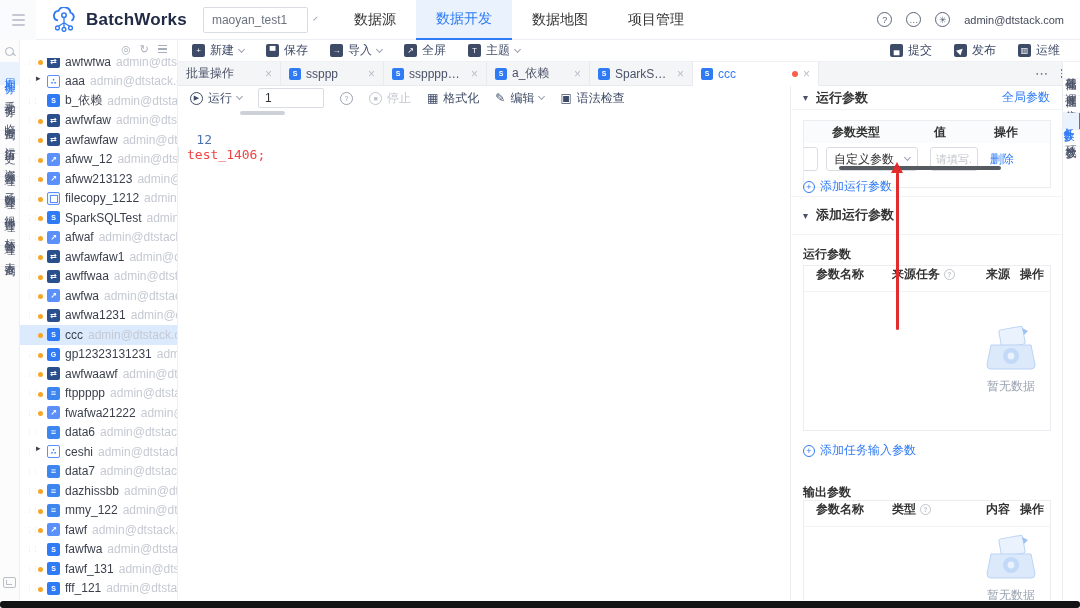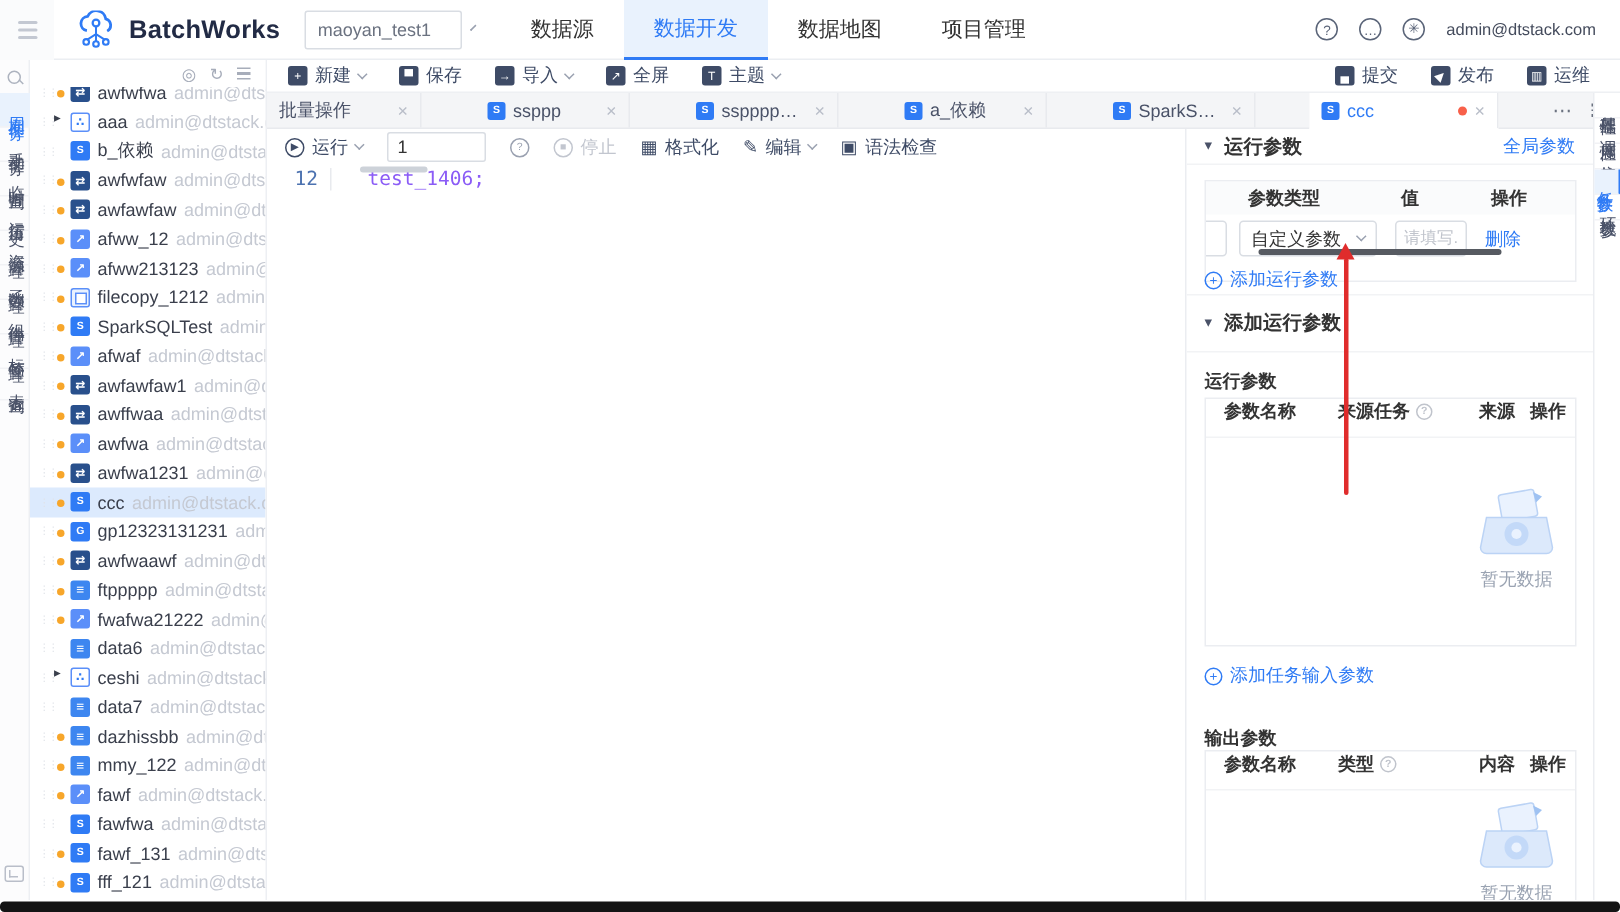--- a/index.html
+++ b/index.html
@@ -97,23 +97,23 @@
   .content { position:absolute; top:46px; left:0; width:902px; height:514px; display:flex; }
   .editor { width:612px; height:514px; background:#fff; position:relative; }
   .ed-toolbar { height:24px; display:flex; align-items:center; gap:16px; padding:0 12px; font-size:12px; color:#3E4B66; }
   .ed-btn { display:flex; align-items:center; gap:5px; cursor:pointer; }
   .circle-ic { width:13px; height:13px; border:1.2px solid currentColor; border-radius:50%; display:flex; align-items:center; justify-content:center; font-size:7px; }
   .ed-input { width:66px; height:20px; border:1px solid #D9DDE3; border-radius:2px; font-size:12px; padding:0 6px; color:#333; outline:none; }
   .ed-btn[data-disabled="y"] { color:#C2C6CF; cursor:default; }
   .help-circ { color:#9AA1B0; cursor:pointer; }
   .ed-sq { font-size:12px; }
   .mini-scroll { position:absolute; left:62px; top:25px; width:45px; height:4px; background:#CDD2D9; border-radius:2px; }
-  .code-area { display:flex; margin-top:2px; font-family:"DejaVu Sans Mono","Liberation Mono",monospace; font-size:13px; }
+  .code-area { display:flex; margin-top:22px; font-family:"DejaVu Sans Mono","Liberation Mono",monospace; font-size:13px;flex-direction:column; }
   .gutter { width:42px; text-align:right; color:#4C72B0; padding-right:8px; }
-  .code-line { border-left:1px solid #E8EAEE; padding-left:24px; color:#8b5cf6; }
+  .code-line { border-left:1px solid #E8EAEE; padding-left:8px; color:#ef4444; }
 
   
   .panel { width:272px; height:514px; background:#fff; border-left:1px solid #EBEDF1; position:relative; overflow:hidden; font-size:12px; }
   .sec-head { height:24px; display:flex; align-items:center; padding:0 12px; border-bottom:1px solid #F2F3F5; }
   .caret-down { font-size:10px; color:#4A5268; margin-right:8px; }
   .sec-title { font-size:13px; font-weight:bold; color:#333; }
   .link { color:#2F7BF5; cursor:pointer; }
   .sec-head .link { margin-left:auto; font-size:12px; }
   .ptable { position:absolute; left:12px; width:248px; border:1px solid #EBEDF1; background:#fff; overflow:hidden; }
   .ptable-1 { top:34px; height:68px; }
@@ -619,21 +619,21 @@
           <div class="tb-btn">
             <span class="tb-ic">
               <span>▥</span>
             </span>
             <span>运维</span>
           </div>
         </div>
     </div>
 
     <div class="tabbar">
-      <div style="display:flex;gap:36px;">
+      <div style="display:flex;">
           <div class="tab">
 
             <span class="tab-label">批量操作</span>
 
             <span class="tab-x">×</span>
           </div>
 
           <div class="tab" data-icon="y">
             <span class="tab-s"></span>
             <span class="tab-label">ssppp</span>

